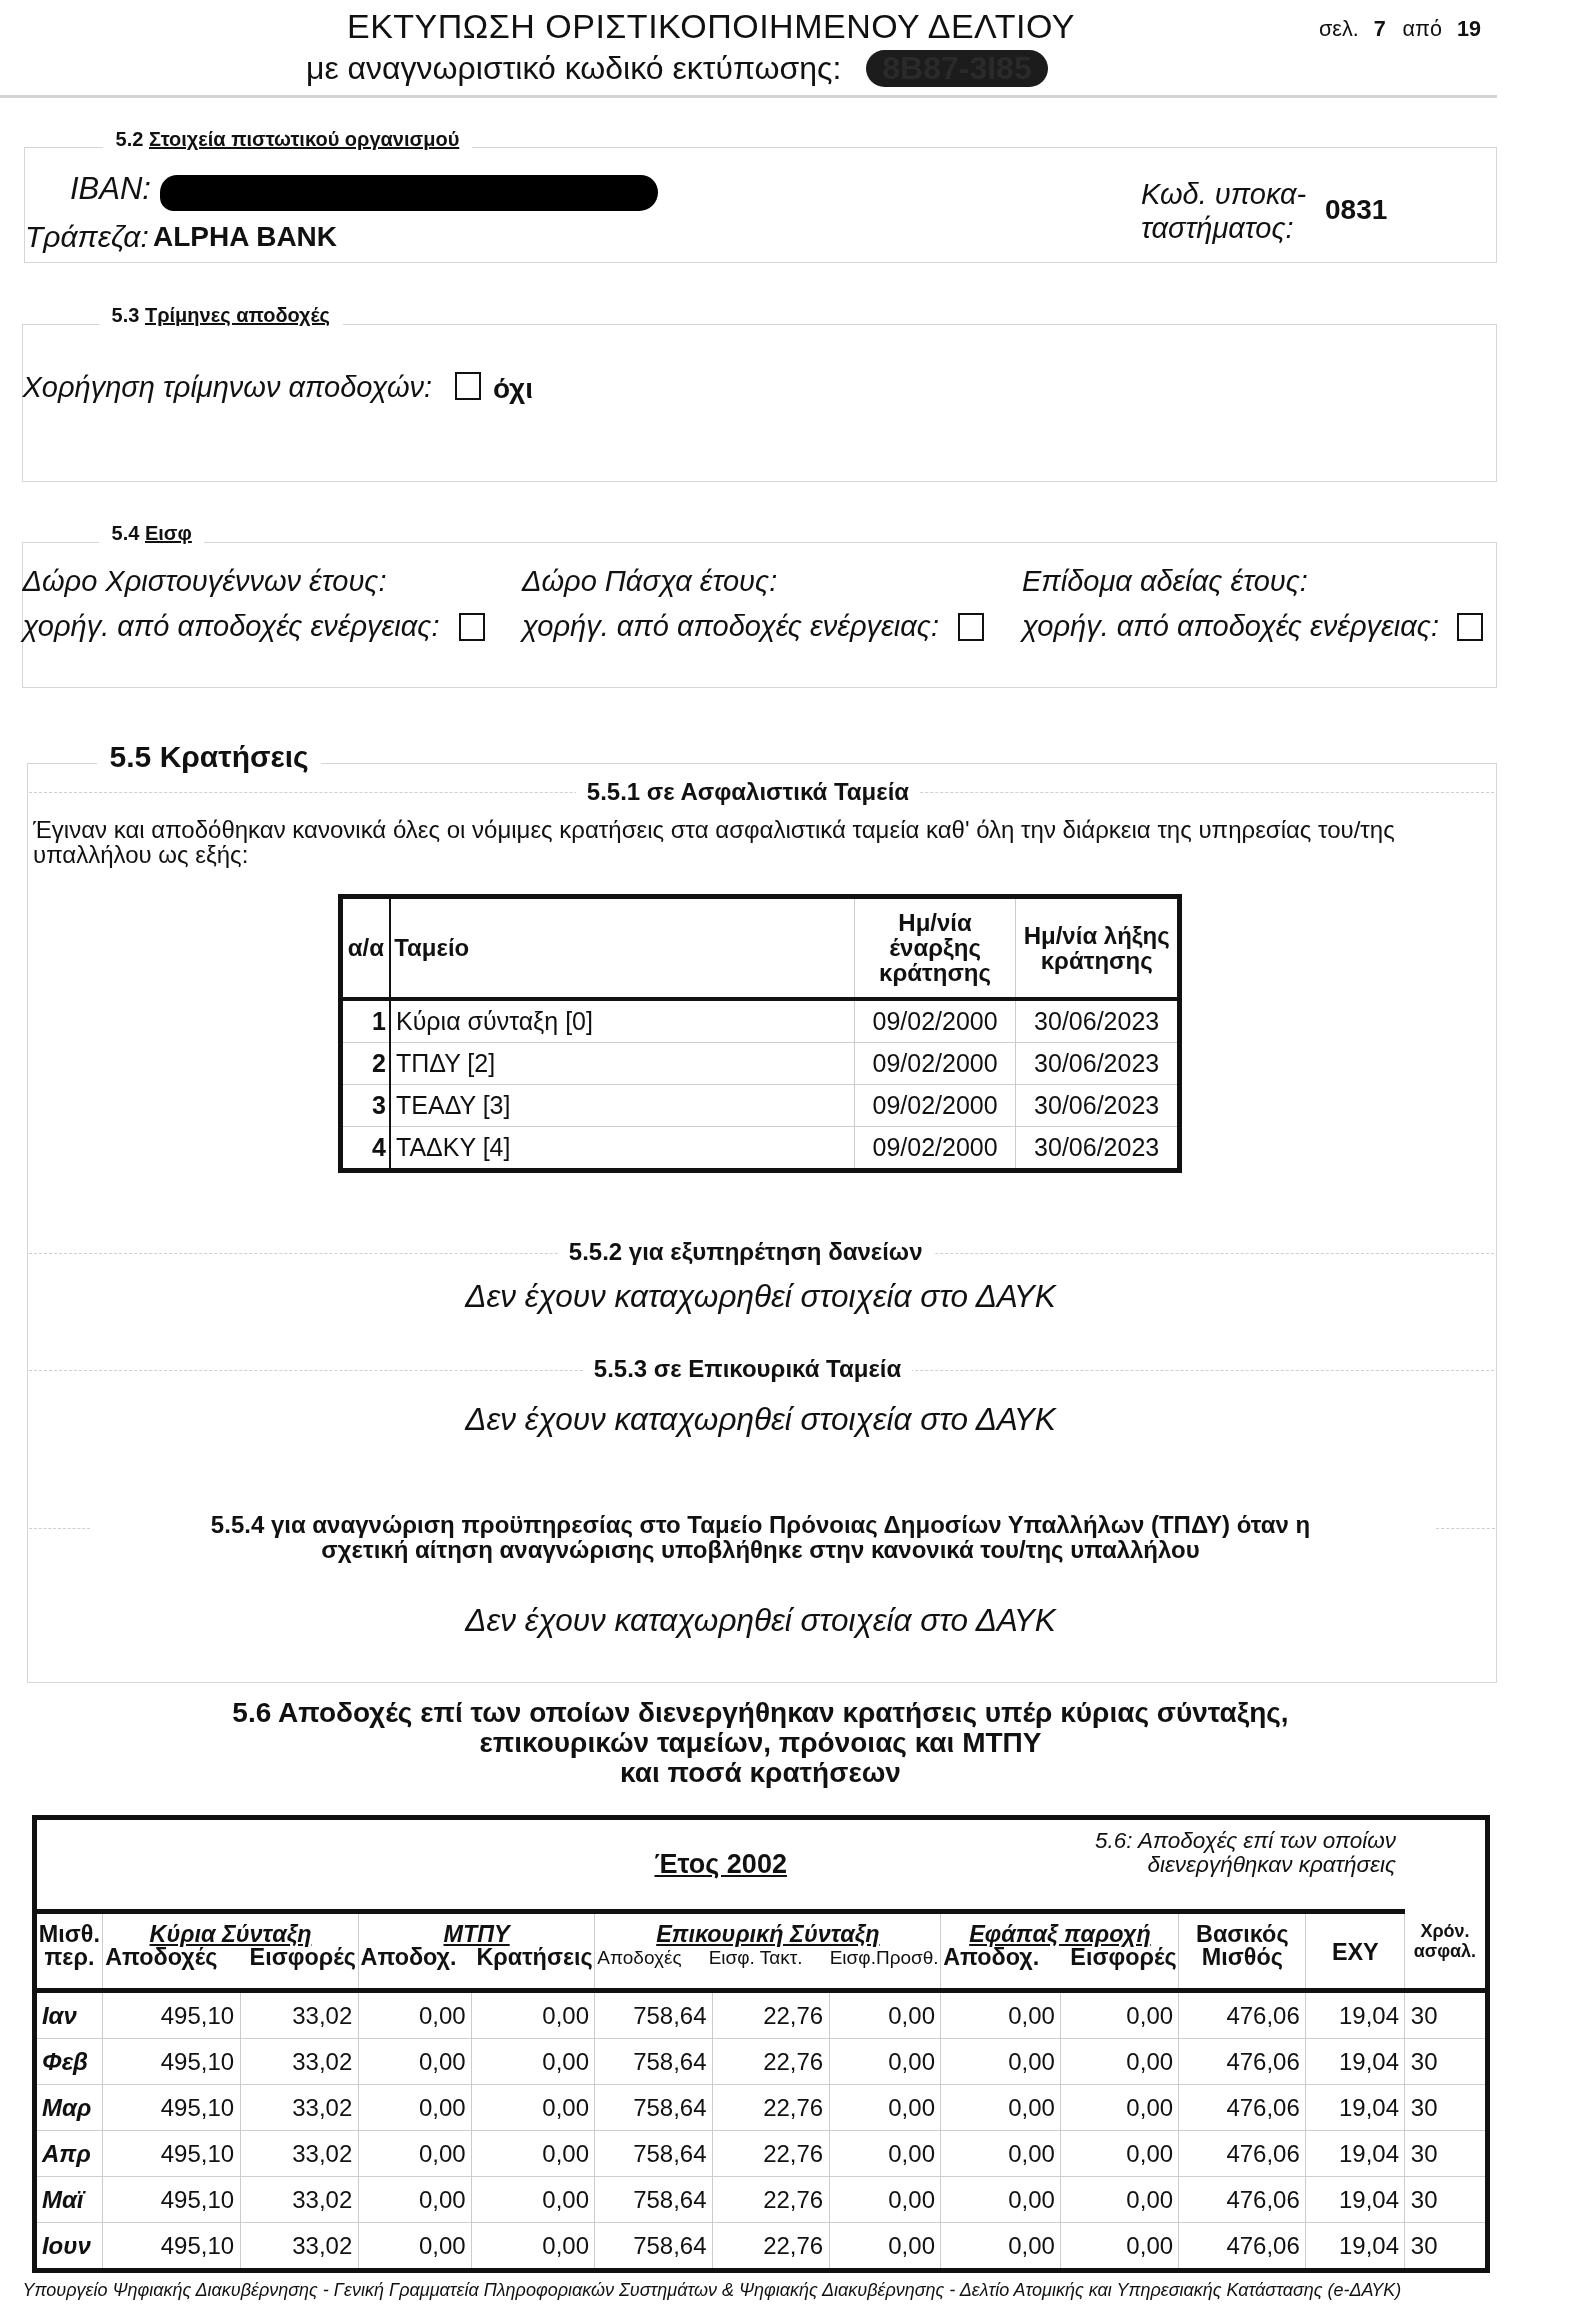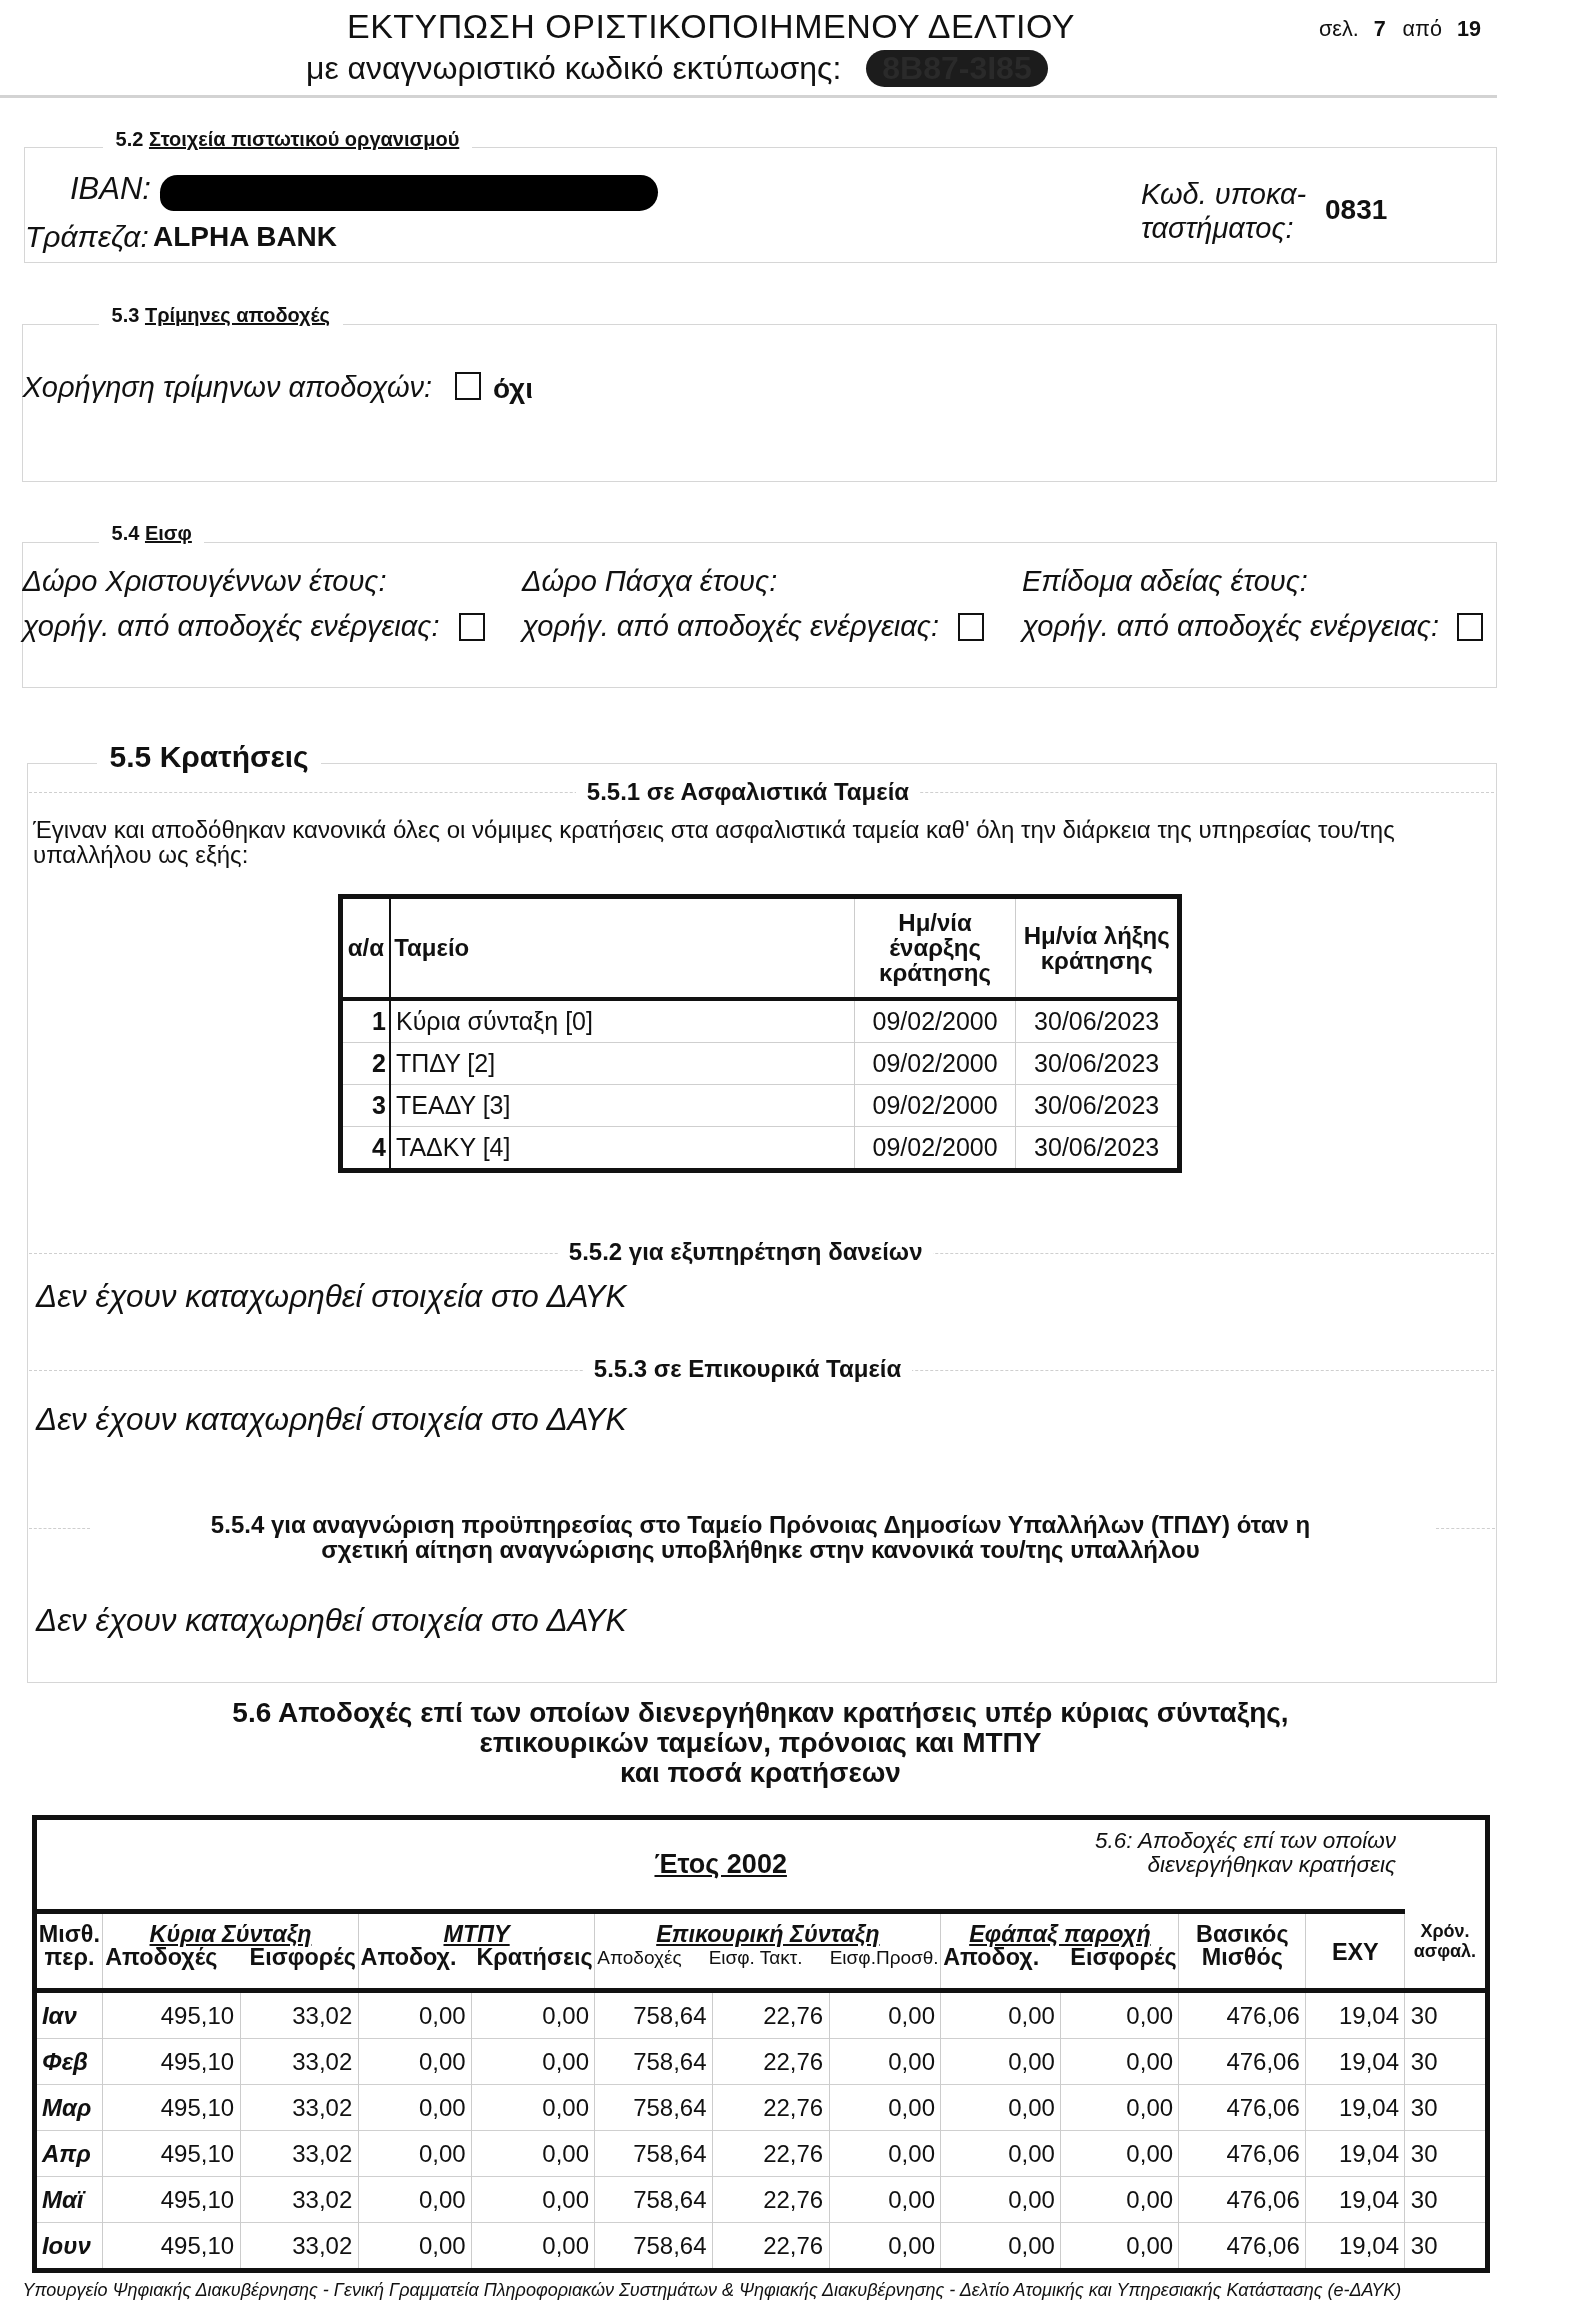--- a/index.html
+++ b/index.html
@@ -37,21 +37,21 @@
   #quarterly-value { left:493px; top:373px; font-size:28px; font-weight:bold; }
 
   
   .gift-title { position:absolute; top:565px; font-size:29px; font-style:italic; }
   .gift-sub { position:absolute; top:610px; font-size:29px; font-style:italic; }
 
   
   .dashrule { position:absolute; height:0; border-top:1.8px dashed #cfcfcf; }
   .subhead { position:absolute; background:#fff; padding:0 10.8px; font-weight:bold; font-size:24px; white-space:nowrap; }
   #intro-text { left:33px; top:817px; width:1440px; font-size:24px; line-height:25px; }
-  .nodata { position:absolute; left:0; width:1521px; text-align:left; font-size:31.5px; font-style:italic;margin-left:36px; }
+  .nodata { position:absolute; left:0; width:1521px; text-align:center; font-size:31.5px; font-style:italic; }
 
   
   #fund-table { position:absolute; left:338px; top:894px; width:844px; border-collapse:collapse;
                 border:5.4px solid #111; font-size:25px; }
   #fund-table th { font-weight:bold; font-size:24px; line-height:25px; border-left:0.9px solid #ccc; padding:3.6px 3.6px; }
   #fund-table thead tr { height:102px; border-bottom:4.5px solid #111; }
   #fund-table td { border-left:0.9px solid #ccc; border-top:1.8px solid #cfcfcf; height:41px; padding:0 5.4px; white-space:nowrap; }
   #fund-table .aa { width:40px; text-align:right; font-weight:bold; border-right:2.7px solid #111; border-left:none; padding:0 2.7px; }
   #fund-table th.aa { font-weight:bold; text-align:center;margin-left:24px; }
   #fund-table .name { width:450px; text-align:left; }

